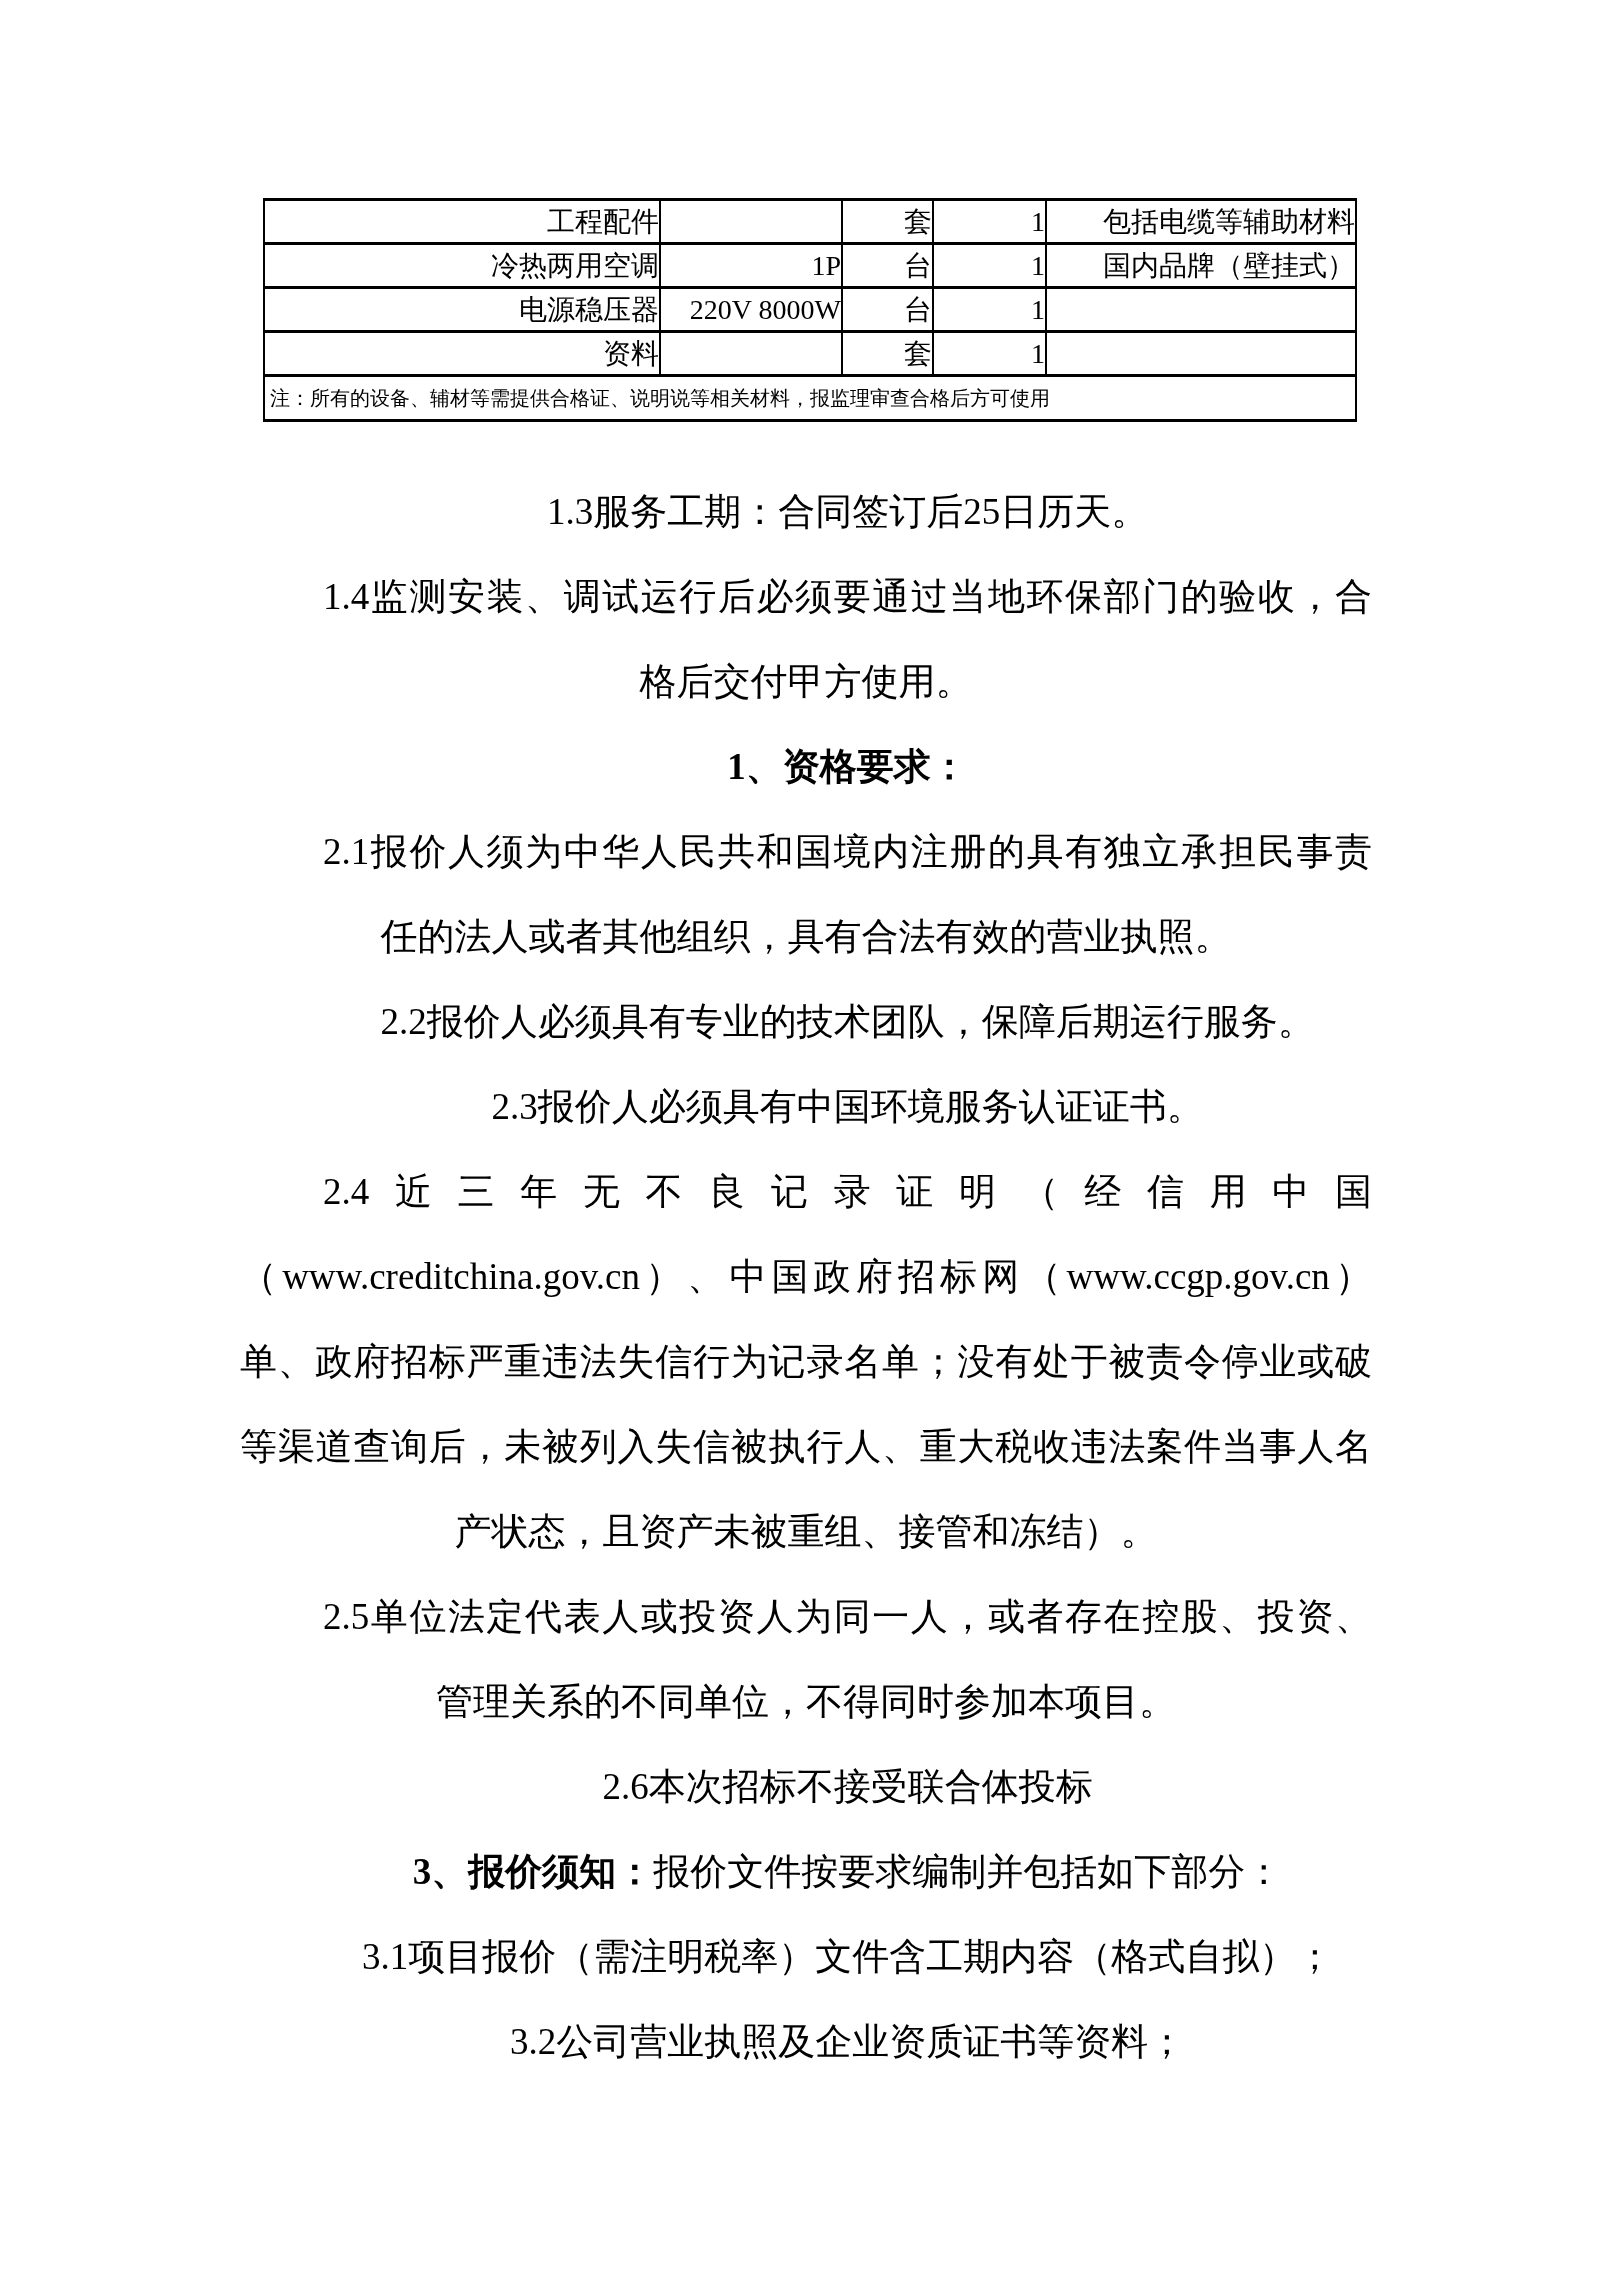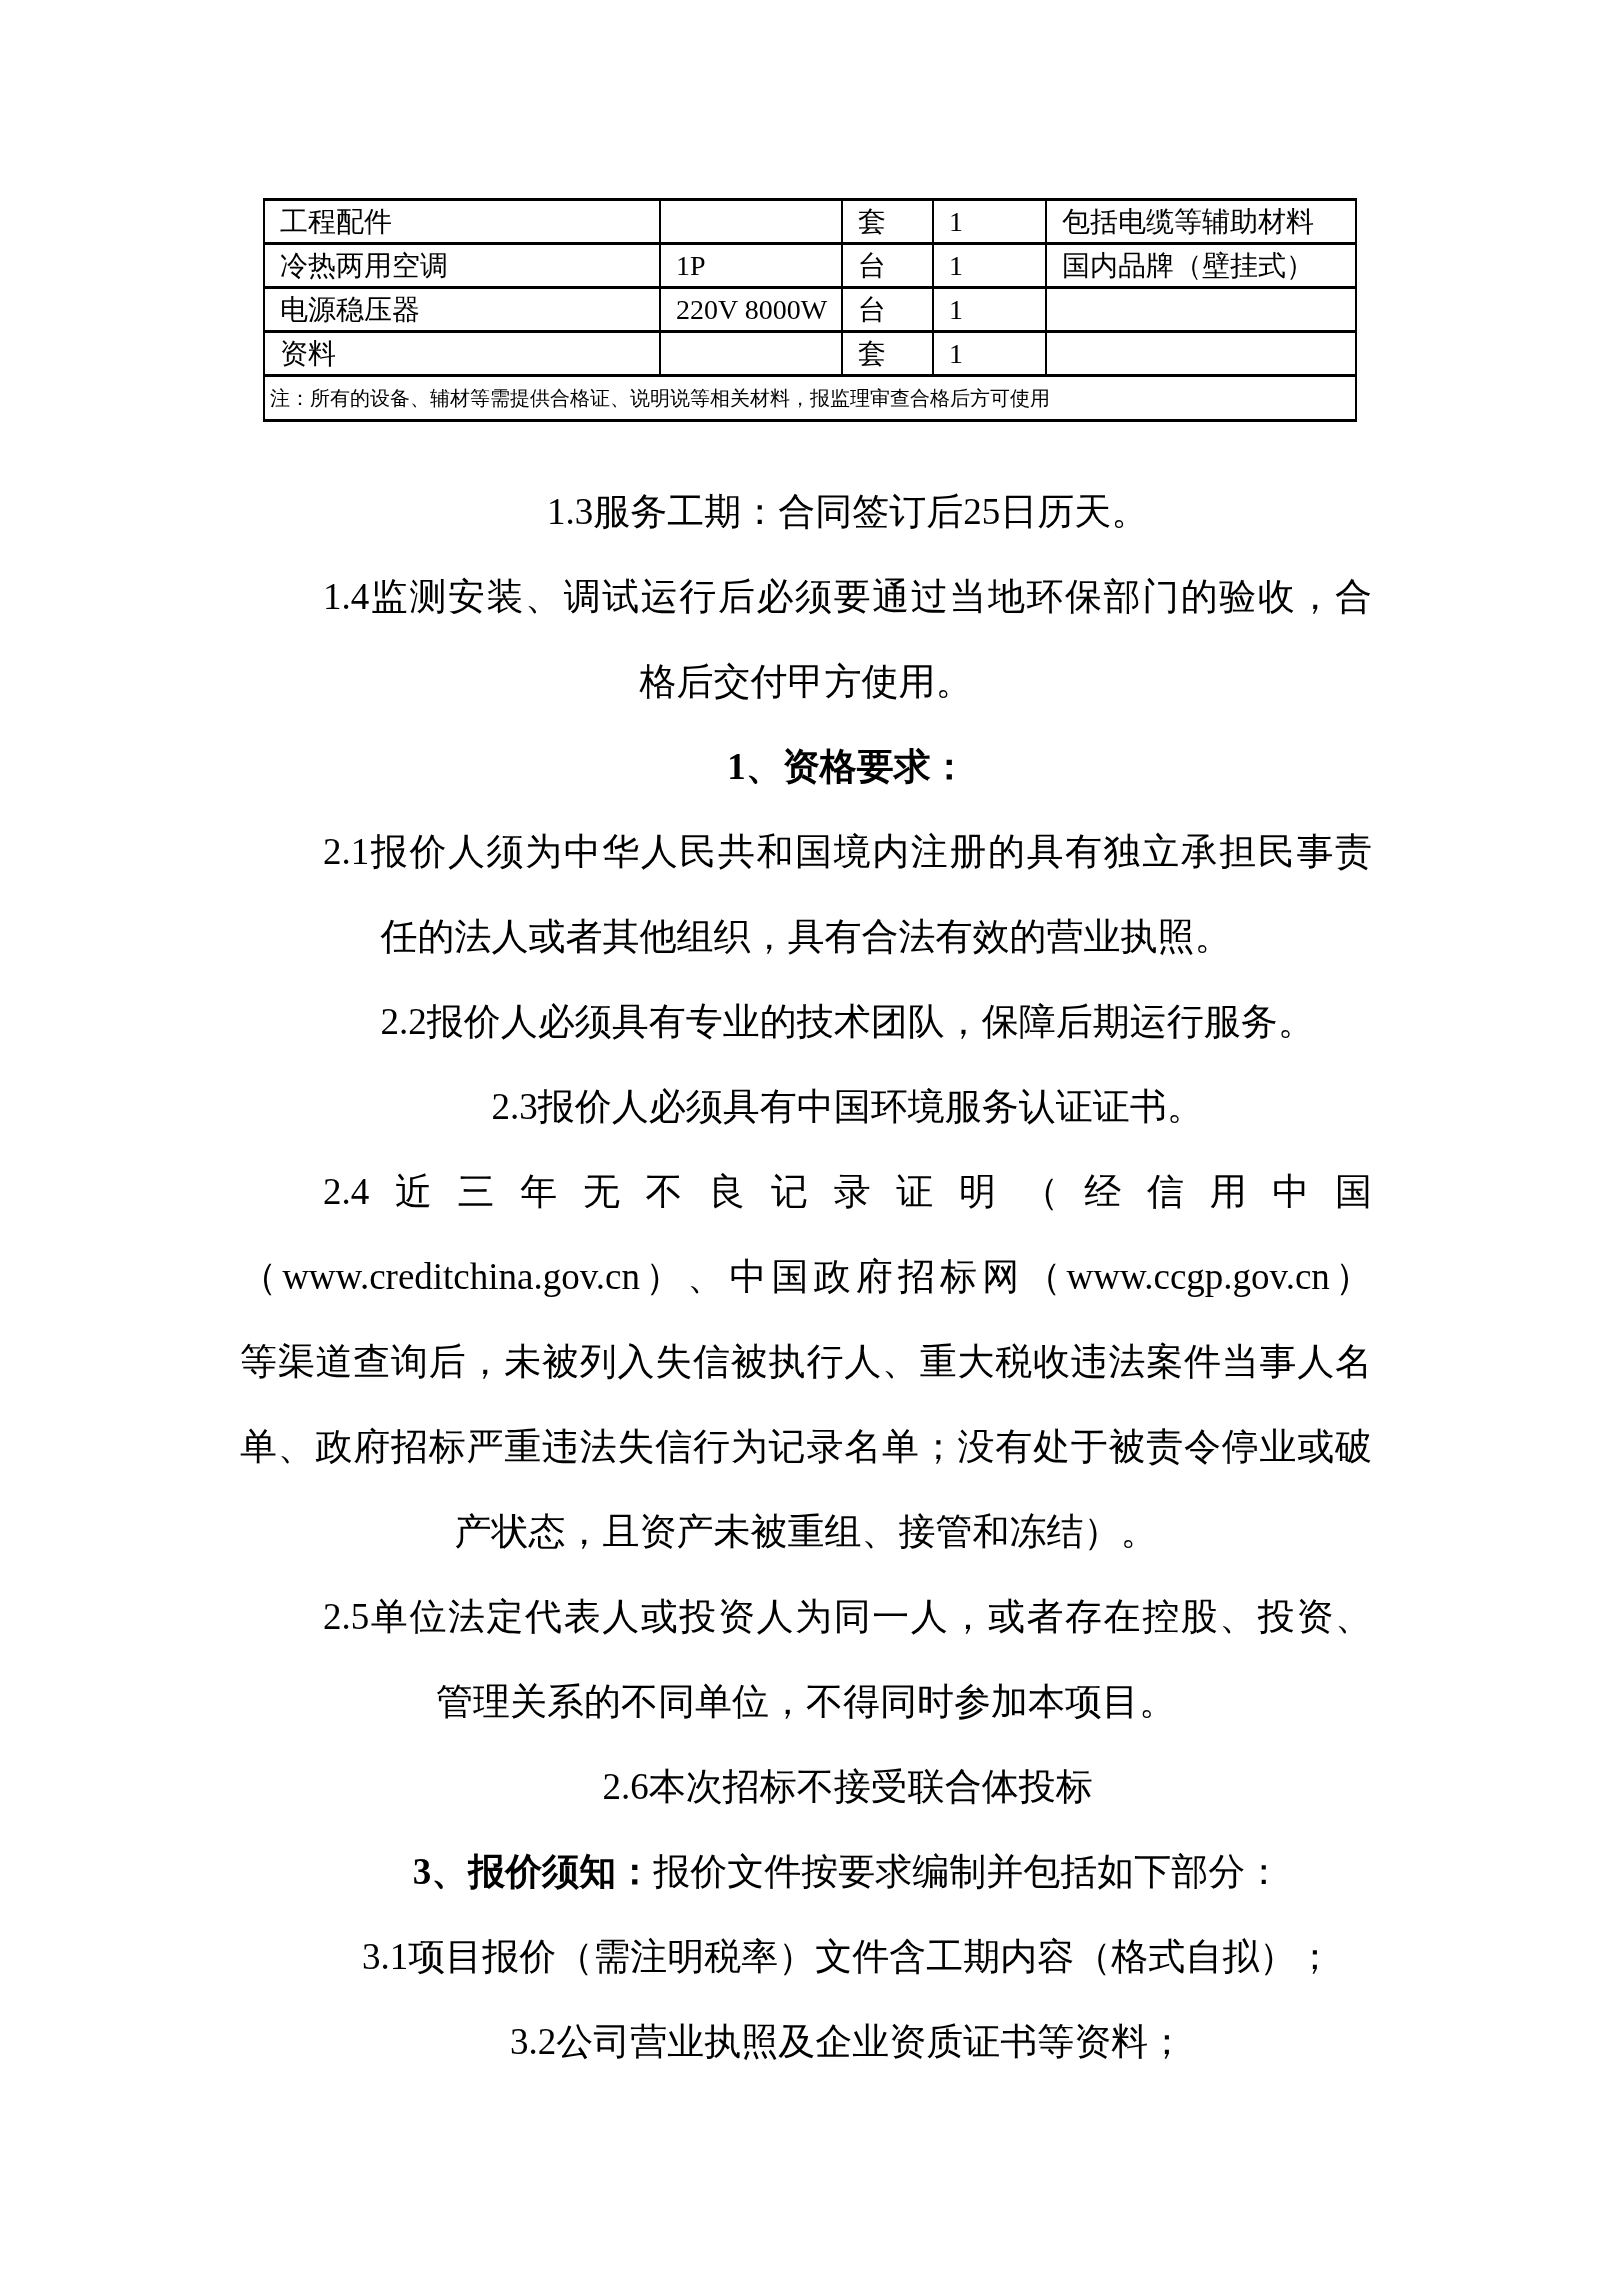--- a/index.html
+++ b/index.html
@@ -7,22 +7,22 @@
     position:relative; width:1621px; height:2293px; background:#ffffff;
     color:#000; font-family:"Liberation Serif","DejaVu Serif",serif;
     margin:0 auto; overflow:hidden;
   }
   table.equip {
     position:absolute; left:263px; top:198px; width:1092px;
     border-collapse:collapse; table-layout:fixed;
   }
   table.equip td {
     border:2.9px solid #000; border-top-width:3.9px; border-bottom-width:3.9px;
-    text-align:left; vertical-align:middle;
-    font-size:28px; padding:0 15px; height:37px; overflow:hidden;
+    text-align:right; vertical-align:middle;
+    font-size:28px; padding:0 0; height:37px; overflow:hidden;
     white-space:nowrap;
   }
   table.equip tr { height:44px; }
   table.equip tr.footnote-row { height:45px; }
   table.equip tr.footnote-row td {
     text-align:left; font-size:20px; padding:2px 4.9px; white-space:nowrap;
   }
   .doc-body {
     position:absolute; left:240px; top:469px; width:1132px;
     font-size:37px; line-height:85px;
@@ -88,22 +88,22 @@
       <div class="line indent"><span class="seg">1.3服务工期：合同签订后25日历天。</span></div>
       <div class="line indent spread"><span class="seg">1.4监测安装、调试运行后必须要通过当地环保部门的验收，合</span></div>
       <div class="line"><span class="seg">格后交付甲方使用。</span></div>
       <div class="line indent"><span class="seg bold">1、资格要求：</span></div>
       <div class="line indent spread"><span class="seg">2.1报价人须为中华人民共和国境内注册的具有独立承担民事责</span></div>
       <div class="line"><span class="seg">任的法人或者其他组织，具有合法有效的营业执照。</span></div>
       <div class="line indent"><span class="seg">2.2报价人必须具有专业的技术团队，保障后期运行服务。</span></div>
       <div class="line indent"><span class="seg">2.3报价人必须具有中国环境服务认证证书。</span></div>
       <div class="line indent spread"><span class="seg">2.4近三年无不良记录证明（经信用中国</span></div>
       <div class="line spread"><span class="seg">（www.creditchina.gov.cn）、中国政府招标网（www.ccgp.gov.cn）</span></div>
+      <div class="line spread"><span class="seg">单、政府招标严重违法失信行为记录名单；没有处于被责令停业或破</span></div>
       <div class="line spread"><span class="seg">等渠道查询后，未被列入失信被执行人、重大税收违法案件当事人名</span></div>
-      <div class="line spread"><span class="seg">单、政府招标严重违法失信行为记录名单；没有处于被责令停业或破</span></div>
       <div class="line"><span class="seg">产状态，且资产未被重组、接管和冻结）。</span></div>
       <div class="line indent spread"><span class="seg">2.5单位法定代表人或投资人为同一人，或者存在控股、投资、</span></div>
       <div class="line"><span class="seg">管理关系的不同单位，不得同时参加本项目。</span></div>
       <div class="line indent"><span class="seg">2.6本次招标不接受联合体投标</span></div>
       <div class="line indent"><span class="seg bold">3、报价须知：</span><span class="seg">报价文件按要求编制并包括如下部分：</span></div>
       <div class="line indent"><span class="seg">3.1项目报价（需注明税率）文件含工期内容（格式自拟）；</span></div>
       <div class="line indent"><span class="seg">3.2公司营业执照及企业资质证书等资料；</span></div>
     </div>
 
 </div>

